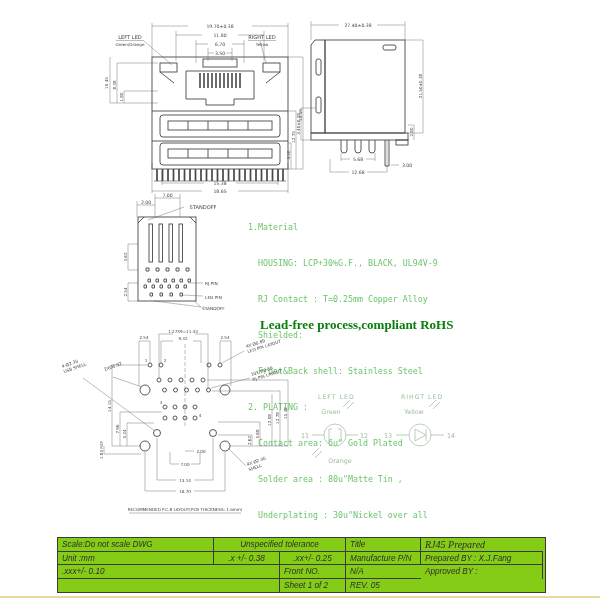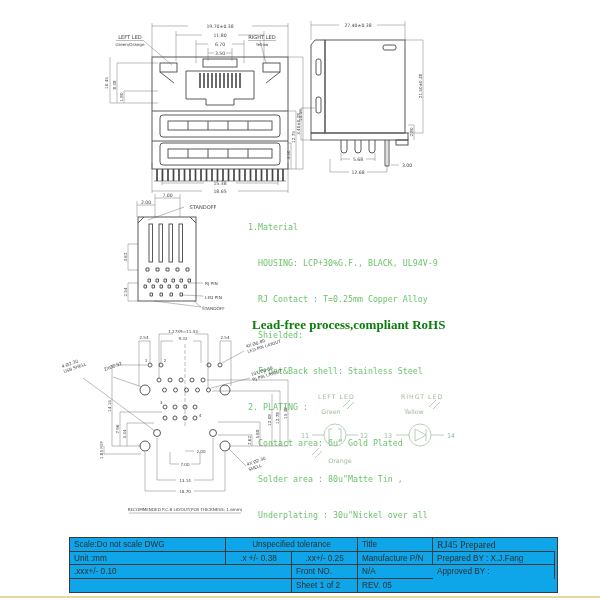--- a/index.html
+++ b/index.html
@@ -7,29 +7,29 @@
          font-family:"Liberation Sans",sans-serif;}
   svg.draw{position:absolute;overflow:visible;}
   .s1{stroke:#474747;stroke-width:0.9;fill:none;}
   .s2{stroke:#6b6b6b;stroke-width:0.45;fill:none;}
   text.d{font-family:"DejaVu Sans",sans-serif;font-size:4.6px;fill:#454545;text-anchor:middle;}
   text.ds{font-family:"DejaVu Sans",sans-serif;font-size:4.1px;fill:#454545;text-anchor:middle;}
   text.lab{font-family:"DejaVu Sans",sans-serif;font-size:5.1px;fill:#454545;text-anchor:middle;}
   text.cs{font-family:"DejaVu Sans",sans-serif;font-size:4.3px;fill:#454545;text-anchor:start;}
   .notes{position:absolute;left:248px;top:197px;color:#6cc46c;
          font-family:"DejaVu Sans Mono",monospace;font-size:8.3px;line-height:12px;white-space:pre;}
-  .rohs{position:absolute;left:252px;top:317px;color:#0a7d0a;font-weight:bold;
+  .rohs{position:absolute;left:260px;top:317px;color:#0a7d0a;font-weight:bold;
         font-family:"Liberation Serif",serif;font-size:13px;}
   .circuit text{fill:#9dbc9d;}
   .circuit .cl{stroke:#a8c3a8;stroke-width:0.8;fill:none;}
   text.ct{font-family:"DejaVu Sans",sans-serif;font-size:6.2px;letter-spacing:1px;text-anchor:start;}
   text.cp{font-family:"DejaVu Sans",sans-serif;font-size:6.4px;text-anchor:middle;}
-  .tblock{position:absolute;left:69px;top:537px;width:487px;border:1.6px solid #3a3a3a;
+  .tblock{position:absolute;left:57px;top:537px;width:487px;border:1.6px solid #3a3a3a;
           display:grid;grid-template-columns:156px 66px 66px 75px 122.4px;grid-auto-rows:13.6px;
-          background:#0ea5e9;}
+          background:#84cc16;font-style:italic;}
   .tblock .c{border-right:0.8px solid #3a3a3a;border-bottom:0.8px solid #3a3a3a;
              font-size:8.2px;line-height:13px;padding-left:4px;color:#2e2e2e;white-space:nowrap;overflow:hidden;}
   .tblock .c.ctr{text-align:center;padding-left:0;}
   .tblock .c.sp2{grid-column:span 2;}
   .tblock .c.lastcol{border-right:none;}
   .tblock .c.lastrow{border-bottom:none;}
   .tblock .serif{font-family:"Liberation Serif",serif;font-size:10px;}
   .botline{position:absolute;left:0;top:596px;width:600px;height:2px;background:#e7d89c;}
 </style>
 </head>

